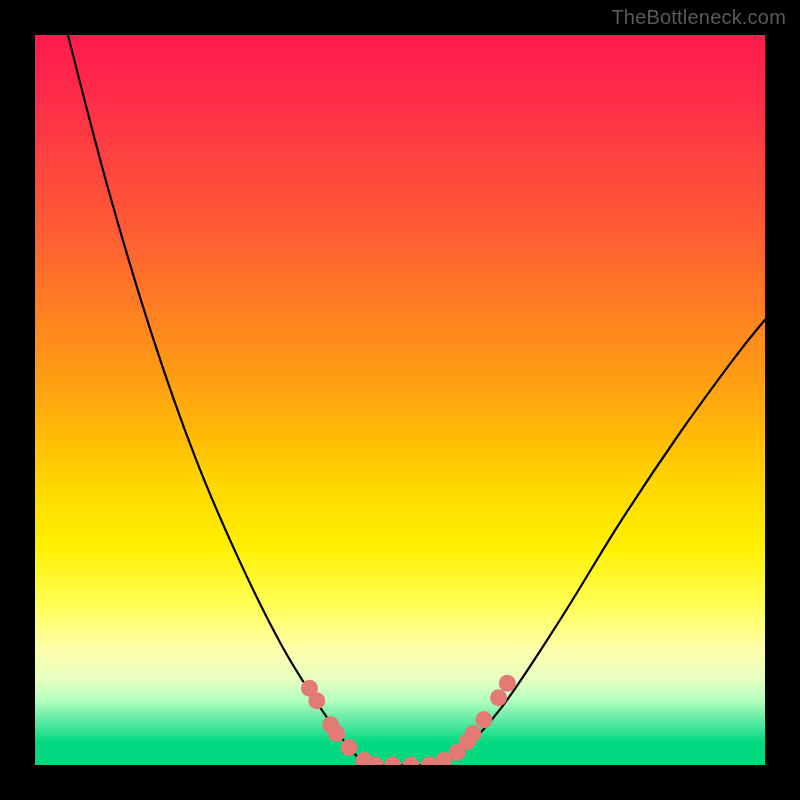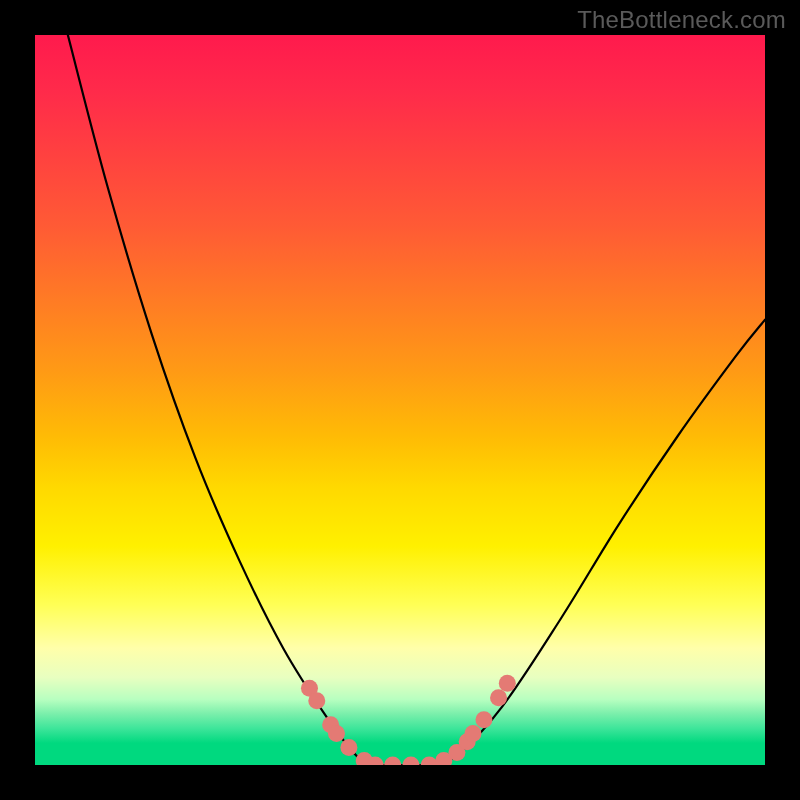--- a/index.html
+++ b/index.html
@@ -42,21 +42,21 @@
       #3de59a 95%,
       #00d97f 97%,
       #00d97f 100%
     );
   }
   .watermark {
     position: absolute;
     top: 6px;
     right: 14px;
     color: #5a5a5a;
-    font-size: 24px;
+    font-size: 20px;
     font-weight: 500;
     letter-spacing: 0.2px;
   }
   svg.curves {
     position: absolute;
     inset: 0;
     width: 100%;
     height: 100%;
   }
 </style>

